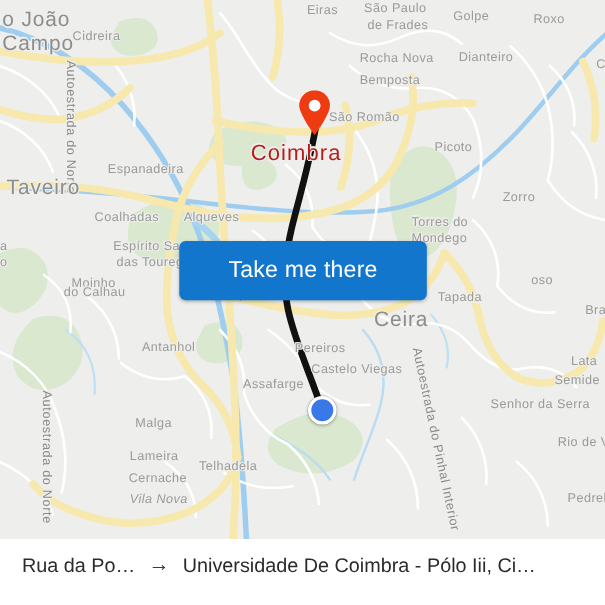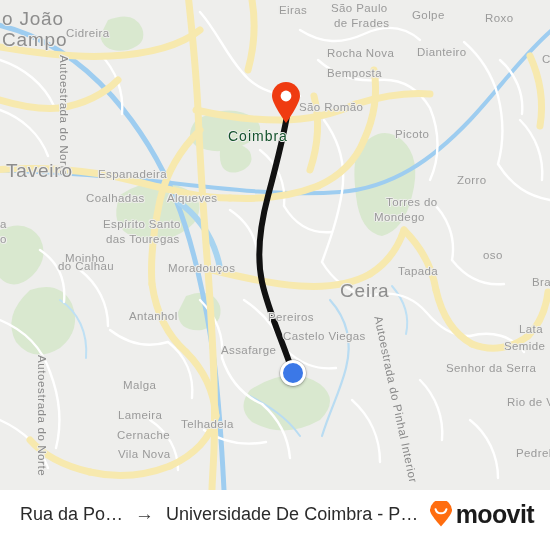--- a/index.html
+++ b/index.html
@@ -25,21 +25,21 @@
     letter-spacing:.4px;
     white-space:nowrap;
     text-shadow:
        1px 0 0 rgba(238,238,236,.95),-1px 0 0 rgba(238,238,236,.95),
        0 1px 0 rgba(238,238,236,.95),0 -1px 0 rgba(238,238,236,.95),
        1px 1px 0 rgba(238,238,236,.9),-1px -1px 0 rgba(238,238,236,.9);
     pointer-events:none;
     line-height:1.15;
   }
   .maplabel.big{font-size:19px;color:#8d8d8d;letter-spacing:.8px;}
-  .maplabel.city{font-size:14px;color:#14532d;letter-spacing:1px;}
+  .maplabel.city{font-size:20px;color:#b91c1c;letter-spacing:1px;}
   .maplabel.hwy{font-size:11.5px;color:#8a8a8a;letter-spacing:.6px;}
 
   
   #pin{position:absolute;left:271px;top:82px;width:30px;height:42px;}
   #origin-dot{
     position:absolute;left:280px;top:360px;width:26px;height:26px;
     border-radius:50%;background:#3b78e7;
     border:3px solid #ffffff;box-sizing:border-box;
     box-shadow:0 0 0 .5px rgba(0,0,0,.18), 0 1px 3px rgba(0,0,0,.3);
   }
@@ -208,26 +208,26 @@
         <div class="maplabel" style="left: 412px; top: 9px;">Golpe</div>
         <div class="maplabel" style="left: 485px; top: 12px;">Roxo</div>
         <div class="maplabel" style="left: 327px; top: 47px;">Rocha Nova</div>
         <div class="maplabel" style="left: 417px; top: 46px;">Dianteiro</div>
         <div class="maplabel" style="left: 327px; top: 67px; text-align: right;">Bemposta</div>
         <div class="maplabel" style="left: 542px; top: 53px;">C</div>
         <div class="maplabel hwy" style="left: 70px; top: 55px; transform: rotate(90deg); transform-origin: left top;">Autoestrada do Norte</div>
         <div class="maplabel" style="left: 299px; top: 101px;">São Romão</div>
         <div class="maplabel" style="left: 395px; top: 128px;">Picoto</div>
         <div class="maplabel city" style="left: 228px; top: 128px;">Coimbra</div>
-        <div class="maplabel" style="left: 98px; top: 148px; margin-top: 20px;">Espanadeira</div>
+        <div class="maplabel" style="left: 98px; top: 148px;">Espanadeira</div>
         <div class="maplabel big" style="left: 6px; top: 160px;">Taveiro</div>
         <div class="maplabel" style="left: 457px; top: 174px;">Zorro</div>
         <div class="maplabel" style="left: 86px; top: 192px;">Coalhadas</div>
         <div class="maplabel" style="left: 167px; top: 192px;">Alqueves</div>
-        <div class="maplabel" style="left: 374px; top: 196px; margin-left: 12px;">Torres do</div>
+        <div class="maplabel" style="left: 374px; top: 196px;">Torres do</div>
         <div class="maplabel" style="left: 374px; top: 211px;">Mondego</div>
         <div class="maplabel" style="left: 103px; top: 218px;">Espírito Santo</div>
         <div class="maplabel" style="left: 106px; top: 233px;">das Touregas</div>
         <div class="maplabel" style="left: 0px; top: 218px;">a</div>
         <div class="maplabel" style="left: 0px; top: 233px;">o</div>
         <div class="maplabel" style="left: 483px; top: 249px;">oso</div>
         <div class="maplabel" style="left: 65px; top: 252px;">Moinho</div>
         <div class="maplabel" style="left: 58px; top: 260px;">do Calhau</div>
         <div class="maplabel" style="left: 168px; top: 262px;">Moradouços</div>
         <div class="maplabel" style="left: 398px; top: 265px;">Tapada</div>
@@ -238,49 +238,40 @@
         <div class="maplabel" style="left: 283px; top: 330px;">Castelo Viegas</div>
         <div class="maplabel" style="left: 221px; top: 344px; text-align: center;">Assafarge</div>
         <div class="maplabel" style="left: 519px; top: 323px;">Lata</div>
         <div class="maplabel" style="left: 504px; top: 340px;">Semide</div>
         <div class="maplabel" style="left: 446px; top: 362px;">Senhor da Serra</div>
         <div class="maplabel" style="left: 123px; top: 379px;">Malga</div>
         <div class="maplabel" style="left: 507px; top: 396px;">Rio de Vi</div>
         <div class="maplabel" style="left: 118px; top: 409px;">Lameira</div>
         <div class="maplabel" style="left: 181px; top: 418px;">Telhadela</div>
         <div class="maplabel" style="left: 117px; top: 429px;">Cernache</div>
-        <div class="maplabel" style="left: 118px; top: 448px;">Vila Nova</div>
+        <div class="maplabel" style="left: 118px; top: 448px; font-style: italic;">Vila Nova</div>
         <div class="maplabel" style="left: 516px; top: 447px;">Pedreli</div>
         <div class="maplabel hwy" style="left: 48px; top: 355px; transform: rotate(90deg); transform-origin: left top;">Autoestrada do Norte</div>
         <div class="maplabel hwy" style="left: 384px; top: 315px; transform: rotate(78deg); transform-origin: left top;">Autoestrada do Pinhal Interior</div>
       </div>
 
     <div id="pin">
       <svg width="30" height="42" viewBox="0 0 30 42">
         <path d="M15,41 C15,41 29,22 29,14 A14,14 0 1 0 1,14 C1,22 15,41 15,41 Z" fill="#ef3b11"></path>
         <circle cx="15" cy="14" r="5.4" fill="#ffffff"></circle>
       </svg>
     </div>
 
     <div id="origin-dot"></div>
 
+    <button id="cta">Take me there</button>
 
   </div>
 
   <div id="bottombar">
     <div id="trip">
       <span class="from">Rua da Po…</span>
       <span class="arrow">→</span>
       <span class="to">Universidade De Coimbra - Pólo Iii, Ci…</span>
     </div>
-    <div id="brand">
-      <span style="display:inline-block;line-height:0;">
-        <svg width="24" height="26" viewBox="0 0 24 26">
-          <path d="M12,25.5 C12,25.5 23,13.5 23,9.5 A11,11 0 1 0 1,9.5
-                   C1,13.5 12,25.5 12,25.5 Z" fill="#ff6d0f"></path>
-          <path d="M6.6,8.2 a5.6,5.6 0 0 0 10.8,0" fill="none" stroke="#ffffff" stroke-width="2.1" stroke-linecap="round"></path>
-        </svg>
-      </span>
-      <span class="wordmark">moovit</span>
-    </div>
   </div>
 
 </div>
 
 </body></html>

